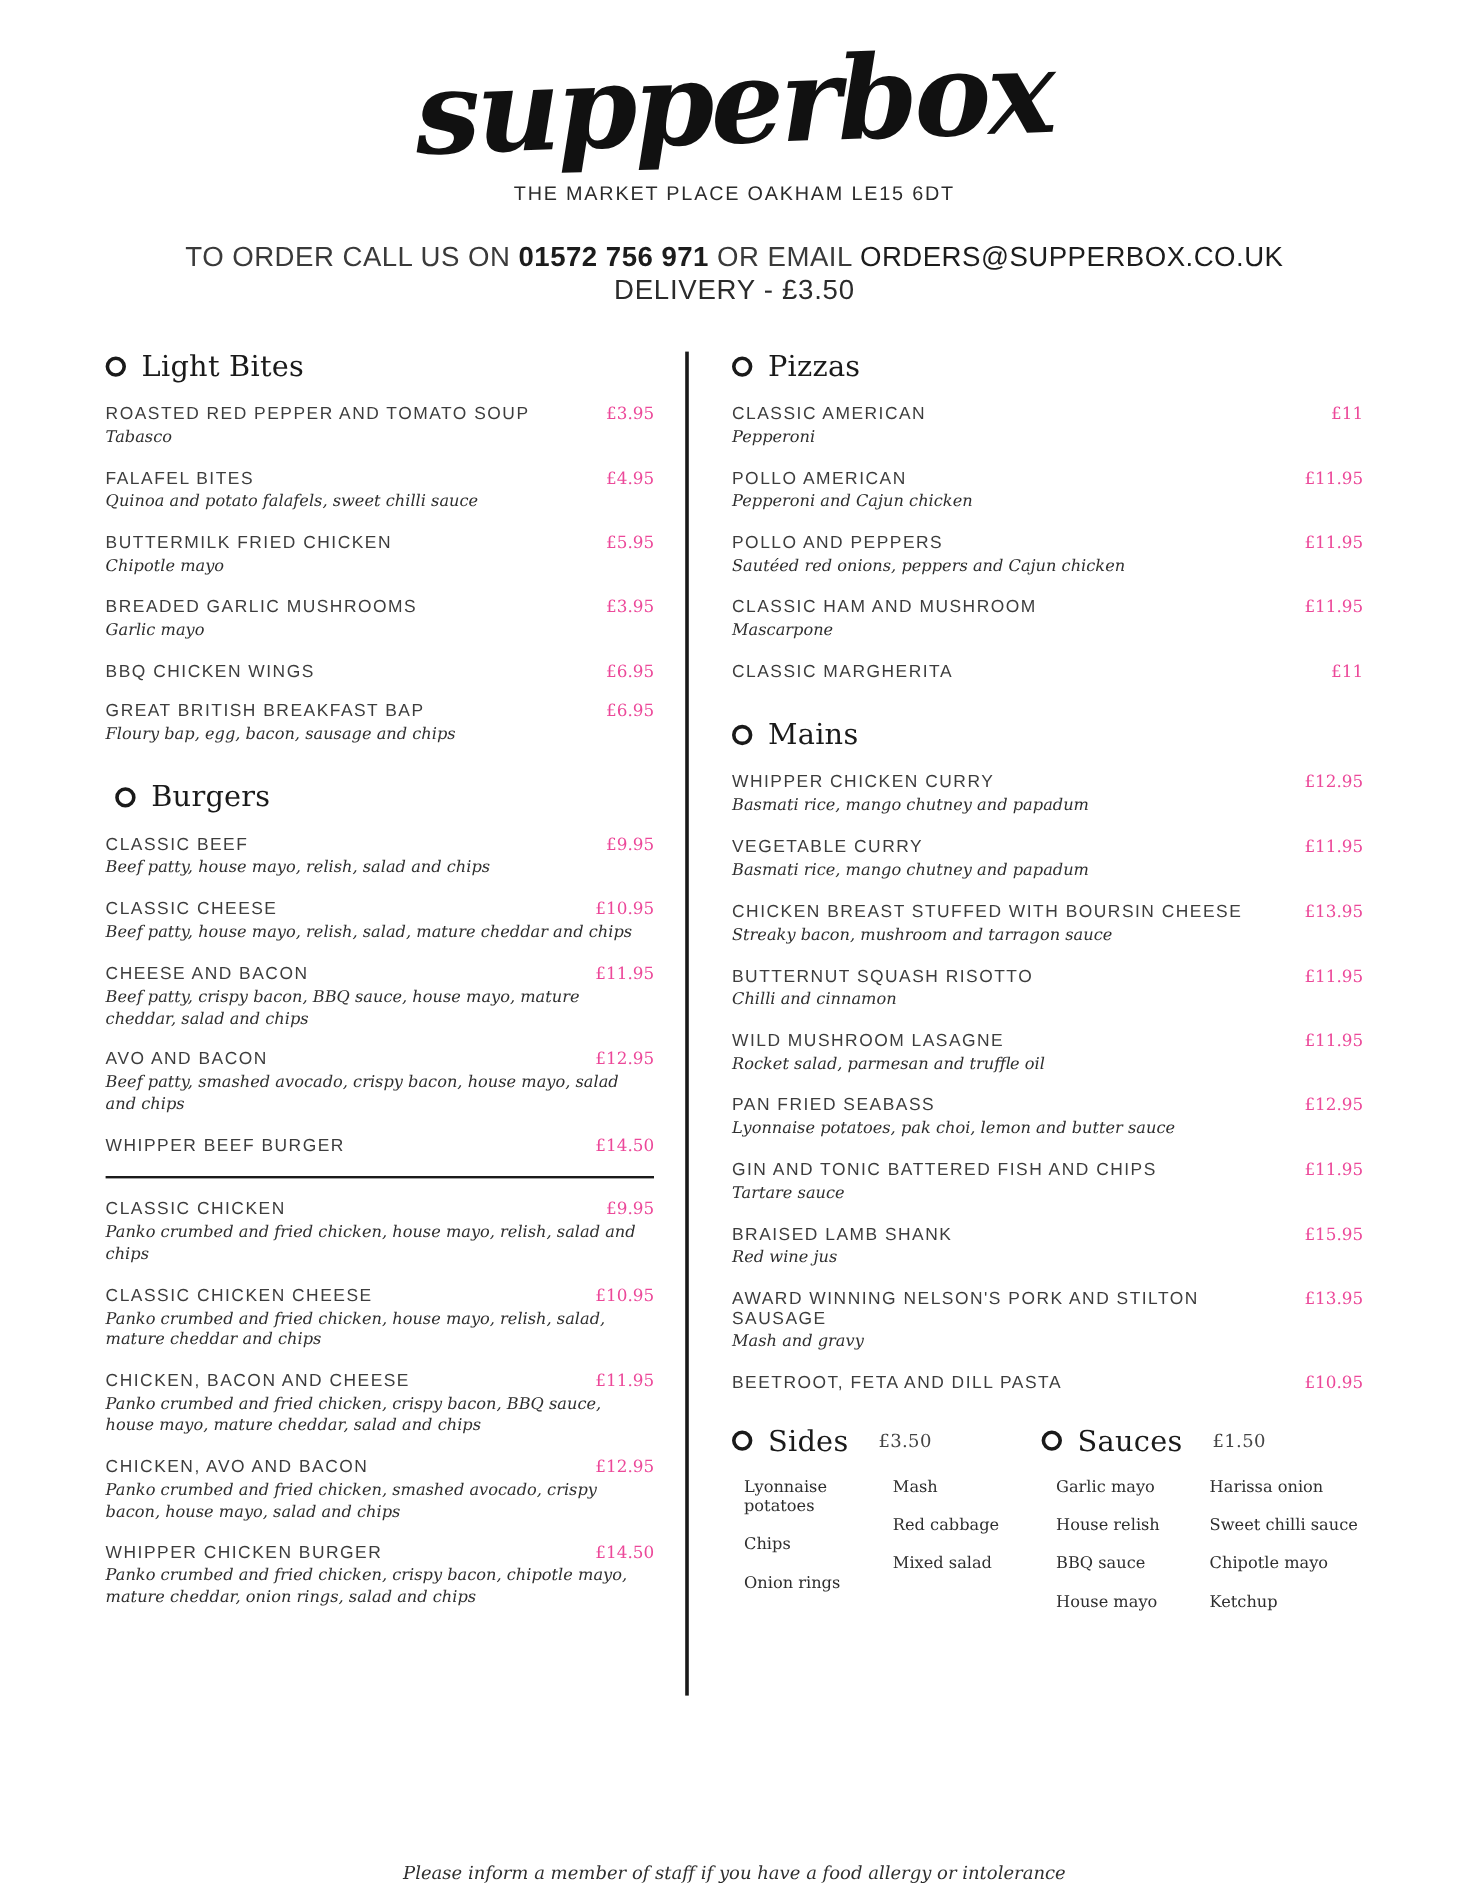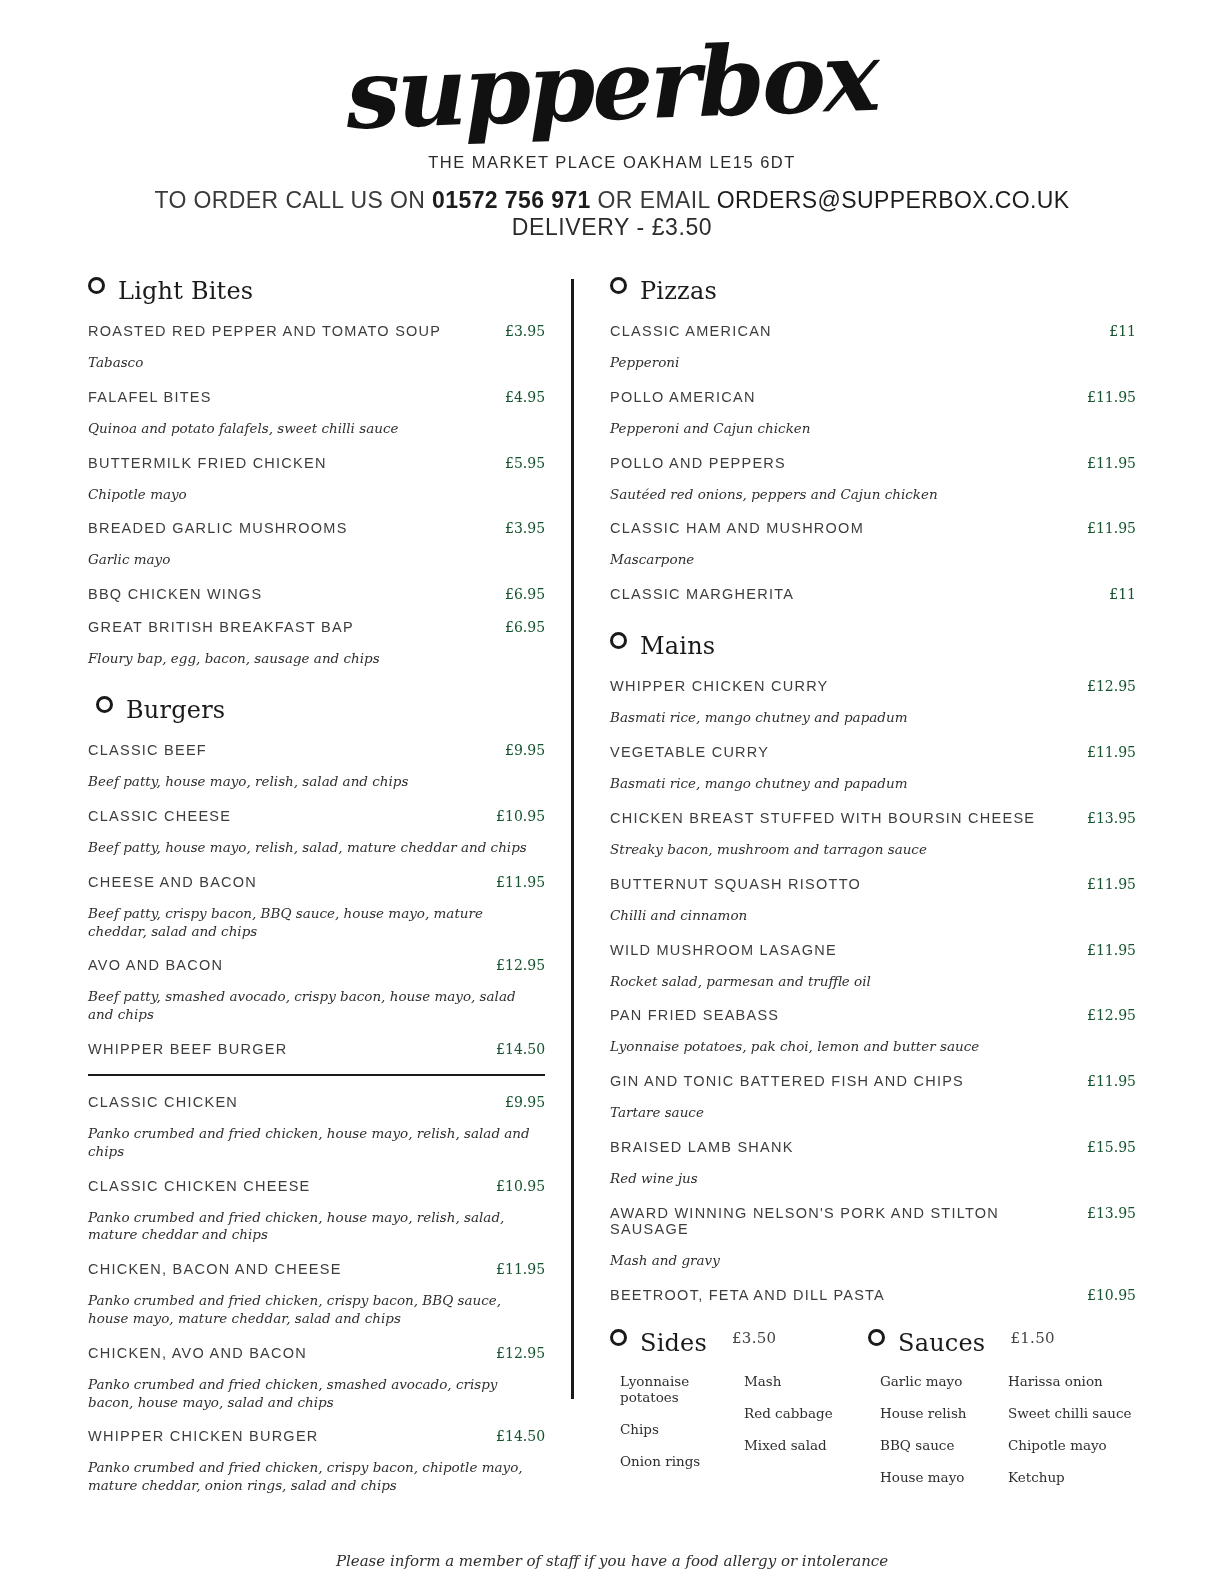--- a/index.html
+++ b/index.html
@@ -47,21 +47,21 @@
     color: #2b2b2b;
     font-weight: 400;
   }
   .address {
     margin-top: 7px;
     font-size: 16.5px;
     letter-spacing: 1.5px;
     color: #2b2b2b;
   }
   .order-line {
-    margin-top: 15px;
+    margin-top: 29px;
     font-size: 23px;
     letter-spacing: 0.4px;
     color: #3a3a3a;
     font-weight: 300;
   }
   .order-line b {
     font-weight: 700;
     color: #1c1c1c;
   }
   .order-line .email {
@@ -96,20 +96,21 @@
   }
   .col-right {
     flex: 1;
     padding-left: 12px;
     box-sizing: border-box;
   }
 
   
   .section-head {
     display: flex;
+    align-items: center;
     gap: 13px;
     margin-bottom: 18px;
   }
   .section-head.indent { padding-left: 8px; }
   .ring {
     width: 17px;
     height: 17px;
     border: 3px solid #1a1a1a;
     border-radius: 50%;
     box-sizing: border-box;
@@ -143,30 +144,30 @@
     letter-spacing: 1.25px;
     color: #3d3d3d;
     font-weight: 400;
     text-transform: uppercase;
     flex: 1 1 auto;
     padding-right: 8px;
   }
   .item-price {
     font-family: "DejaVu Serif", serif;
     font-size: 14px;
-    color: #14532d;
+    color: #ec4899;
     white-space: nowrap;
     flex: 0 0 auto;
   }
   .item-desc {
     font-family: "DejaVu Serif", serif;
     font-style: italic;
     font-size: 13.5px;
     color: #2e2e2e;
-    margin-top: 15px;
+    margin-top: 3px;
     line-height: 1.32;
     max-width: 460px;
   }
   .col-right .item-desc { max-width: 430px; }
 
   .rule {
     border: 0;
     border-top: 2px solid #1a1a1a;
     margin: 14px 0 18px 0;
   }

